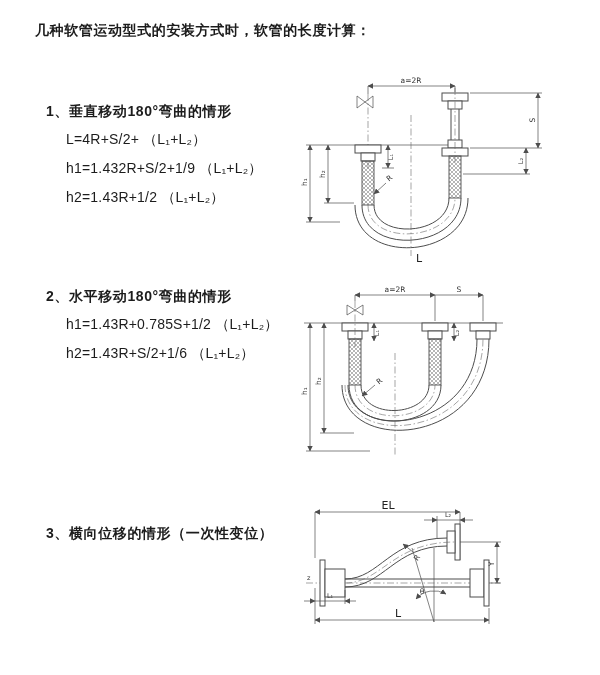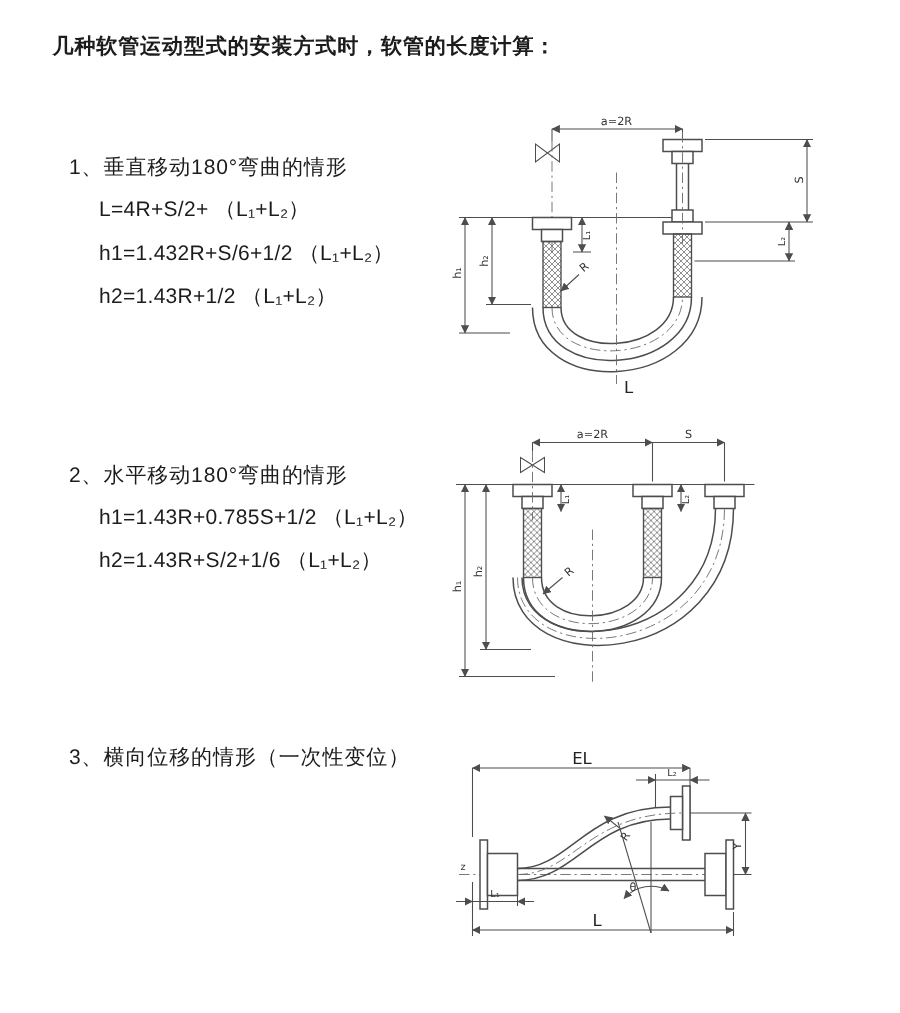--- a/index.html
+++ b/index.html
@@ -2,21 +2,21 @@
 <html><head>
 <meta charset="utf-8">
 <style>
   html,body { margin:0; padding:0; background:#ffffff; }
   body { width:600px; height:675px; font-family:"Liberation Sans","DejaVu Sans",sans-serif; color:#1c1c1c; }
   .sheet { position:relative; width:600px; height:631px; background:#fff; overflow:hidden; }
 
   .title { position:absolute; left:35px; top:22px; font-size:14px; font-weight:600; letter-spacing:0.6px; }
 
   .section { position:absolute; }
-  .section-heading { font-size:14px; font-weight:400; letter-spacing:0.6px; white-space:nowrap; }
+  .section-heading { font-size:14px; font-weight:700; letter-spacing:0.6px; white-space:nowrap; }
   .formulas { margin-left:20px; margin-top:4px; }
   .formulas .formula { font-size:14px; line-height:29px; white-space:nowrap; letter-spacing:0.2px; }
 
   .diagram { position:absolute; }
   .diagram svg { display:block; }
 
   .ln   { fill:none; stroke:#4d4d4d; stroke-width:1; }
   .thin { fill:none; stroke:#4d4d4d; stroke-width:0.7; }
   .dash { fill:none; stroke:#6a6a6a; stroke-width:0.6; stroke-dasharray:7 2.5 1.5 2.5; }
   .fit  { fill:#ffffff; stroke:#4d4d4d; stroke-width:1; }
@@ -28,21 +28,21 @@
 <body>
 
 <div class="sheet">
 
   <div class="title">几种软管运动型式的安装方式时，软管的长度计算：</div>
 
   <div class="section" style="left:46px; top:103px;">
     <div class="section-heading">1、垂直移动180°弯曲的情形</div>
     <div class="formulas">
       <div class="formula">L=4R+S/2+ （L₁+L₂）</div>
-      <div class="formula">h1=1.432R+S/6+1/2 （L₁+L₂）</div>
+      <div class="formula">h1=1.432R+S/2+1/9 （L₁+L₂）</div>
       <div class="formula">h2=1.43R+1/2 （L₁+L₂）</div>
     </div>
   </div>
 
   <div class="diagram" style="left:298px; top:70px;">
     <svg width="297" height="195" viewBox="0 0 297 195">
       <defs>
         <marker id="ar1" viewBox="0 0 8 8" refX="7.5" refY="4" markerWidth="8" markerHeight="8" orient="auto-start-reverse">
           <path d="M0,0 L8,4 L0,8 z" fill="#4d4d4d"></path>
         </marker>
@@ -110,21 +110,21 @@
       <line class="thin" x1="228" y1="78" x2="228" y2="104" marker-start="url(#ar1)" marker-end="url(#ar1)"></line>
       <text class="dimlbl tiny" x="225" y="91" transform="rotate(-90 225 91)" text-anchor="middle">L₂</text>
 
       <line class="thin" x1="88" y1="113" x2="76" y2="124" marker-end="url(#ar1)"></line>
       <text class="dimlbl" x="93" y="110" transform="rotate(-40 93 110)" text-anchor="middle">R</text>
 
       <text class="biglbl" x="118" y="192">L</text>
     </svg>
   </div>
 
-  <div class="section" style="left:46px; top:308px;">
+  <div class="section" style="left:46px; top:288px;">
     <div class="section-heading">2、水平移动180°弯曲的情形</div>
     <div class="formulas">
       <div class="formula">h1=1.43R+0.785S+1/2 （L₁+L₂）</div>
       <div class="formula">h2=1.43R+S/2+1/6 （L₁+L₂）</div>
     </div>
   </div>
 
   <div class="diagram" style="left:298px; top:283px;">
     <svg width="297" height="175" viewBox="0 0 297 175">
       <defs>
@@ -193,21 +193,21 @@
       <line class="thin" x1="76" y1="40" x2="76" y2="58" marker-start="url(#ar2)" marker-end="url(#ar2)"></line>
       <text class="dimlbl tiny" x="81" y="50" transform="rotate(-90 81 50)" text-anchor="middle">L₁</text>
       <line class="thin" x1="156" y1="40" x2="156" y2="58" marker-start="url(#ar2)" marker-end="url(#ar2)"></line>
       <text class="dimlbl tiny" x="161" y="50" transform="rotate(-90 161 50)" text-anchor="middle">L₂</text>
 
       <line class="thin" x1="77" y1="102" x2="64" y2="113" marker-end="url(#ar2)"></line>
       <text class="dimlbl" x="83" y="100" transform="rotate(-40 83 100)" text-anchor="middle">R</text>
     </svg>
   </div>
 
-  <div class="section" style="left:46px; top:496px;">
+  <div class="section" style="left:46px; top:525px;">
     <div class="section-heading">3、横向位移的情形（一次性变位）</div>
   </div>
 
   <div class="diagram" style="left:300px; top:498px;">
     <svg width="295" height="148" viewBox="0 0 295 148">
       <defs>
         <marker id="ar3" viewBox="0 0 8 8" refX="7.5" refY="4" markerWidth="8" markerHeight="8" orient="auto-start-reverse">
           <path d="M0,0 L8,4 L0,8 z" fill="#4d4d4d"></path>
         </marker>
       </defs>

